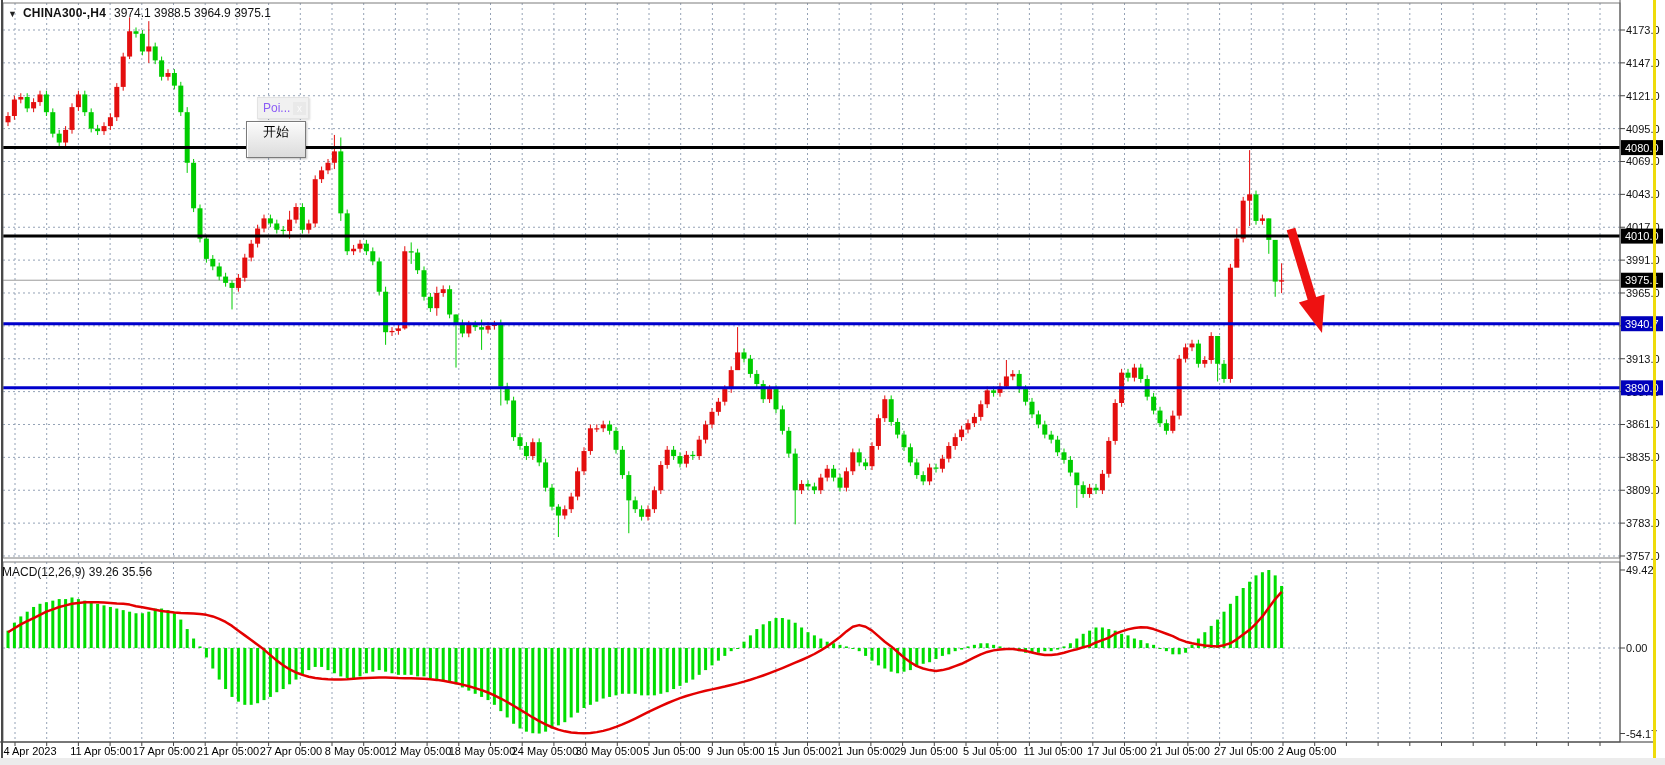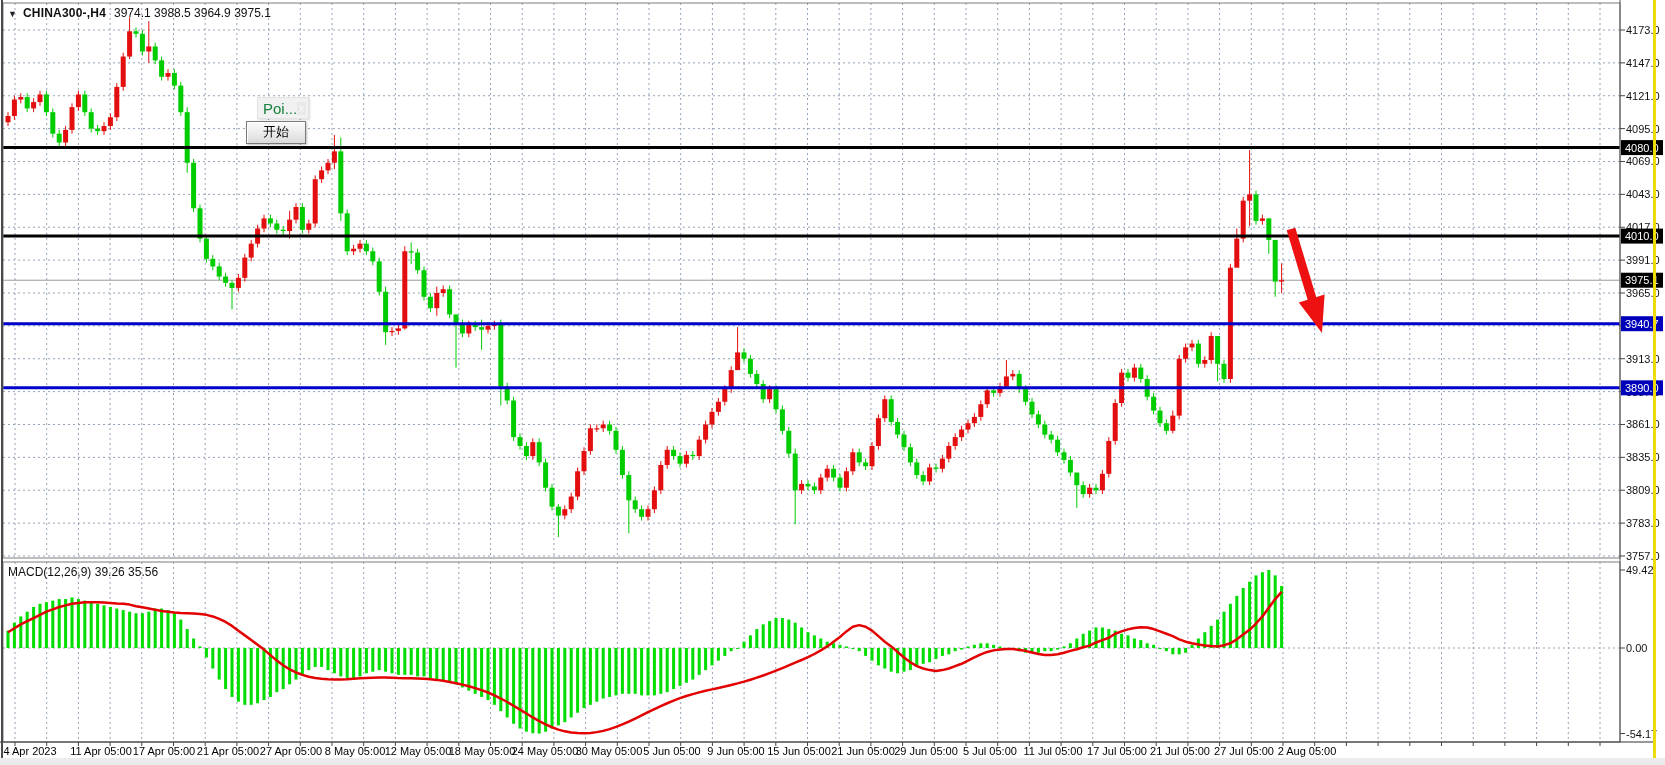--- a/index.html
+++ b/index.html
@@ -3,29 +3,29 @@
 <meta charset="utf-8">
 <style>
   html,body{margin:0;padding:0;background:#fff;}
   .app{position:relative;width:1665px;height:765px;background:#ffffff;overflow:hidden;
        font-family:"Liberation Sans", sans-serif;}
   #chart-svg{position:absolute;left:0;top:0;}
   .title-line{position:absolute;left:8px;top:6px;font-size:12px;color:#111;
       font-family:Liberation Sans, sans-serif;white-space:nowrap;z-index:5;}
   .title-line .tri{font-size:9px;margin-right:6px;color:#222;}
   .title-line .sym{font-weight:700;letter-spacing:0.2px;margin-right:8px;}
-  .macd-label{position:absolute;left:8px;top:565px;font-size:12px;color:#111;z-index:5;white-space:nowrap;}
+  .macd-label{position:absolute;left:2px;top:565px;font-size:12px;color:#111;z-index:5;white-space:nowrap;}
   .popup{position:absolute;left:246px;top:97px;z-index:9;width:70px;}
   .popup-title{margin-left:11px;width:52px;height:22px;background:#f1f1f1;
       border:1px solid #e3e3e3;box-shadow:1px 1px 2px rgba(0,0,0,0.15);
       display:flex;align-items:center;box-sizing:border-box;padding-left:5px;}
-  .popup-title .ptxt{color:#15803d;font-size:15px;flex:1;}
+  .popup-title .ptxt{color:#8b5cf6;font-size:12px;flex:1;}
   .popup-close{width:13px;height:13px;background:#e9e9e9;color:#fbfbfb;font-size:10px;
       line-height:13px;text-align:center;margin-right:2px;cursor:default;}
-  .popup-btn{margin-top:2px;width:60px;height:23px;background:linear-gradient(#fbfbfb,#dcdcdc);
+  .popup-btn{margin-top:2px;width:60px;height:37px;background:linear-gradient(#fbfbfb,#dcdcdc);
       border:1px solid #7a7a7a;box-shadow:inset 1px 1px 0 #ffffff, 1px 1px 2px rgba(0,0,0,0.25);
       font-size:13px;color:#000;text-align:center;line-height:20px;
       font-family:"Liberation Sans",sans-serif;cursor:pointer;box-sizing:border-box;}
   .edge-strip{position:absolute;left:0;top:758px;width:1665px;height:7px;background:#ececec;}
   .yellow-line{position:absolute;left:1653px;top:0;width:3px;height:758px;background:#eedb0a;z-index:4;}
   .left-edge{position:absolute;left:1px;top:0;width:2px;height:758px;background:#4a4a4a;}
 </style>
 </head>
 <body>
 

